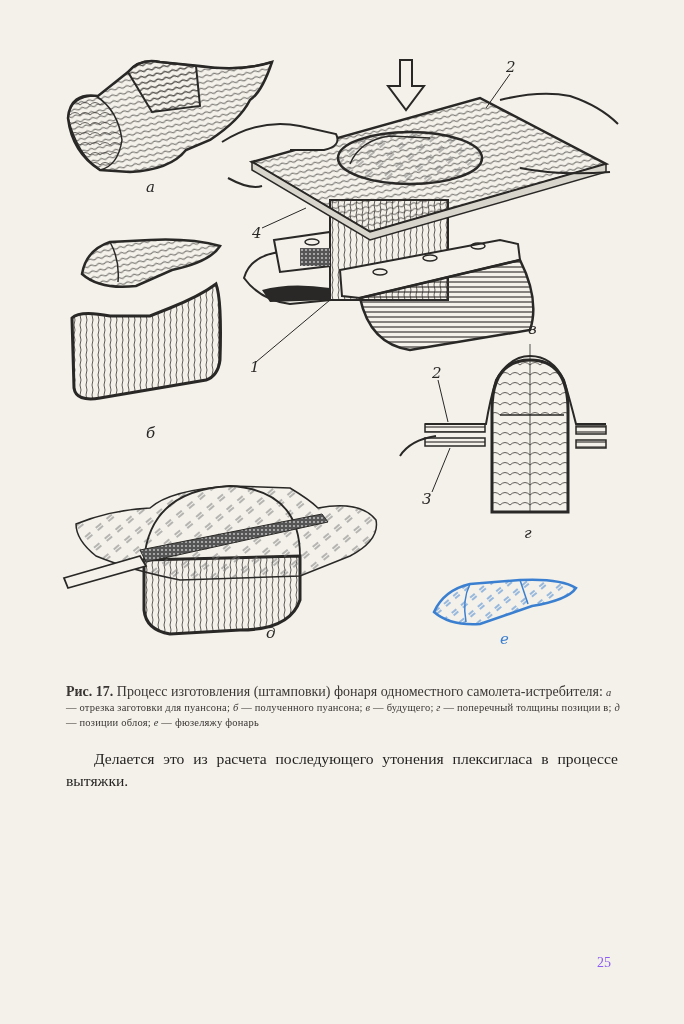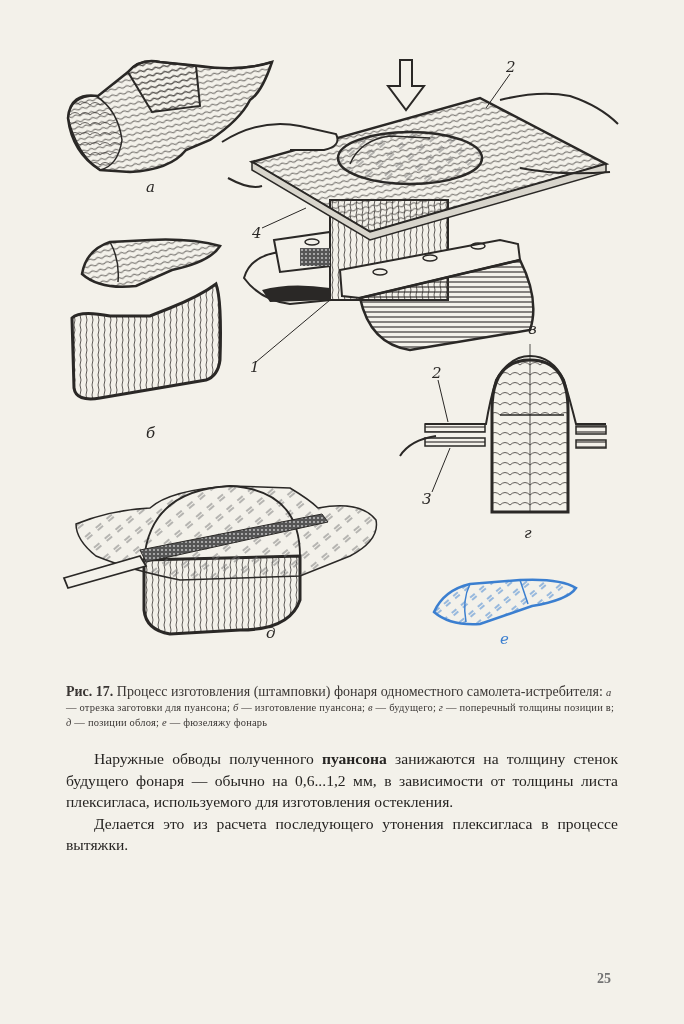--- a/index.html
+++ b/index.html
@@ -28,21 +28,21 @@
     .caption .it { font-style: italic; }
     .body-text {
       position: absolute; left: 66px; top: 748px; width: 552px;
       font-size: 15.6px; line-height: 21.5px; text-align: justify;
       color: #262422;
     }
     .body-text p { margin: 0; text-indent: 28px; }
     .body-text b { font-weight: bold; }
     .page-number {
       position: absolute; left: 597px; top: 955px;
-      font-size: 14px; font-weight: bold; color: #737373; margin-top: 16px;
+      font-size: 14px; font-weight: normal; color: #8b5cf6;
     }
   </style>
 </head>
 <body>
 
 <div class="page">
 
   <div class="figure">
     <svg width="684" height="680" viewBox="0 0 684 680">
       <defs>
@@ -159,27 +159,26 @@
     <span class="fig-label" style="left:252px; top:224px;">4</span>
     <span class="fig-label" style="left:250px; top:358px;">1</span>
     <span class="fig-label" style="left:432px; top:364px;">2</span>
     <span class="fig-label" style="left:422px; top:490px;">3</span>
   </div>
 
   <div class="caption">
     <span class="cap-head"><span class="cap-bold">Рис. 17.</span> <span>Процесс изготовления (штамповки) фонаря одноместного самолета-истребителя:</span></span>
     <span class="cap-small">
       <span class="it">а</span><span> — </span><span>отрезка заготовки для пуансона;</span>
-      <span class="it">б</span><span> — </span><span>изготовление пуансона;</span>
+      <span class="it">б</span><span> — </span><span>полученного пуансона;</span>
       <span class="it">в</span><span> — </span><span>будущего;</span>
       <span class="it">г</span><span> — </span><span>поперечный толщины позиции в;</span>
       <span class="it">д</span><span> — </span><span>позиции облоя;</span>
       <span class="it">е</span><span> — </span><span>фюзеляжу фонарь</span>
     </span>
   </div>
 
   <div class="body-text">
-    <p><span>Наружные обводы полученного </span><b>пуансона</b><span> занижаются на толщину стенок будущего фонаря — обычно на 0,6...1,2 мм, в зависимости от толщины листа плексигласа, используемого для изготовления остекления.</span></p>
     <p>Делается это из расчета последующего утонения плексигласа в процессе вытяжки.</p>
   </div>
 
   <div class="page-number">25</div>
 </div>
 
 </body></html>

